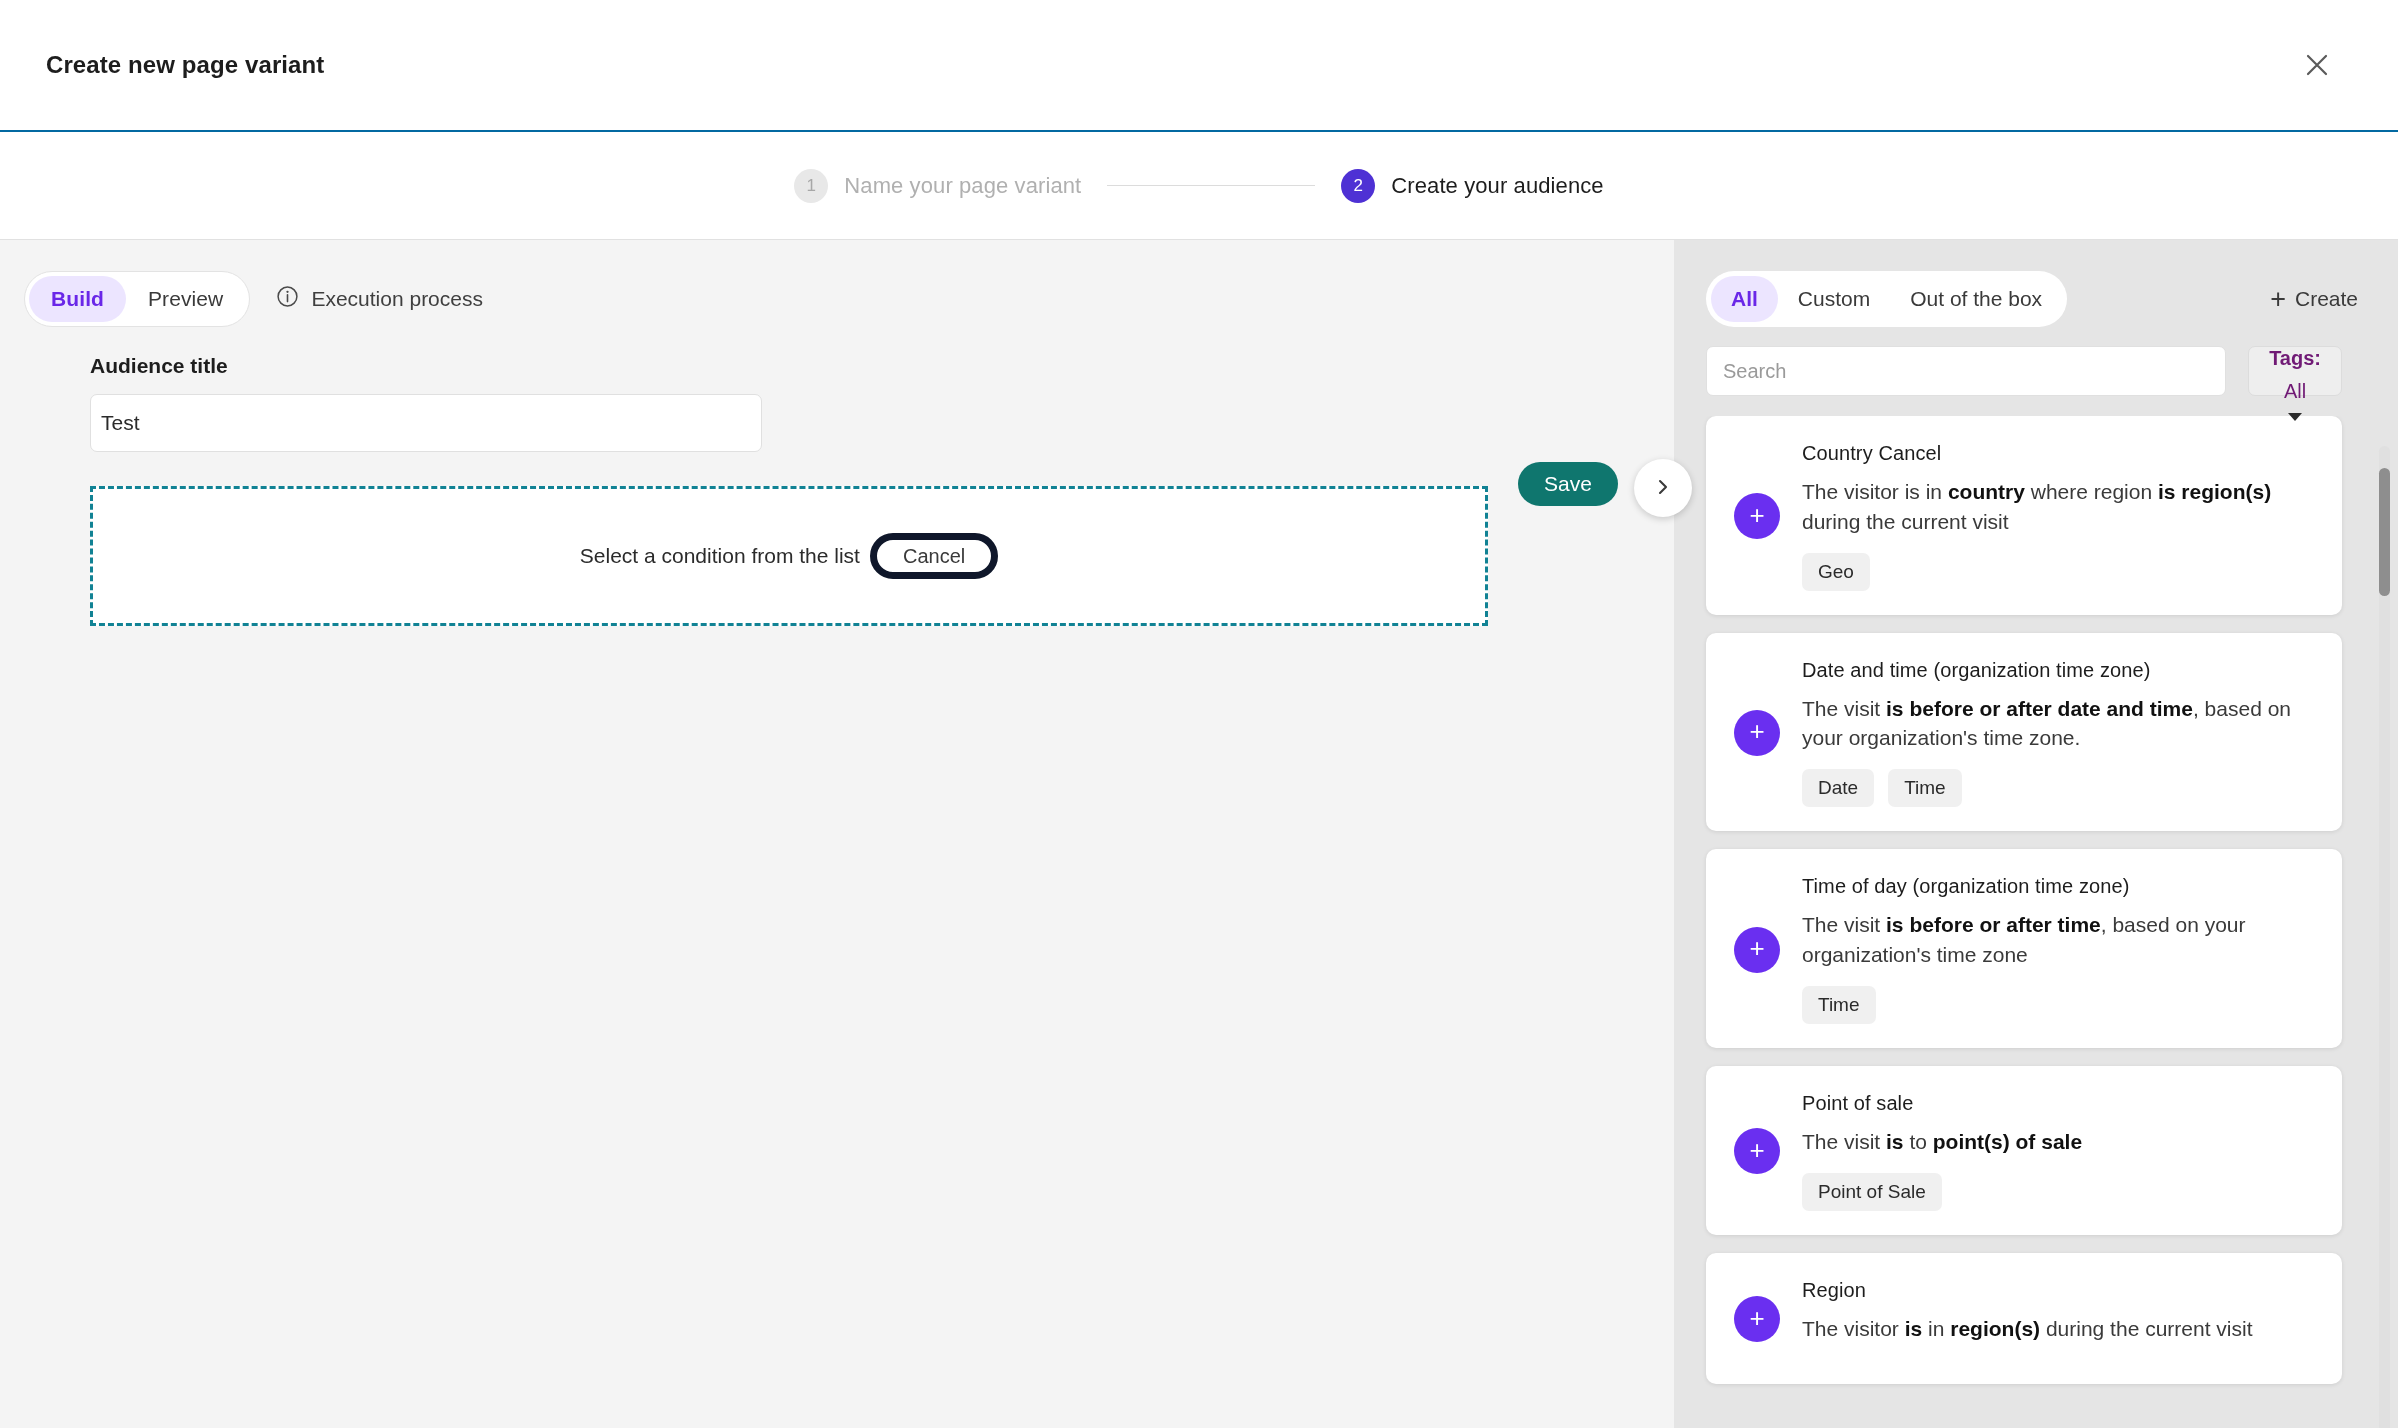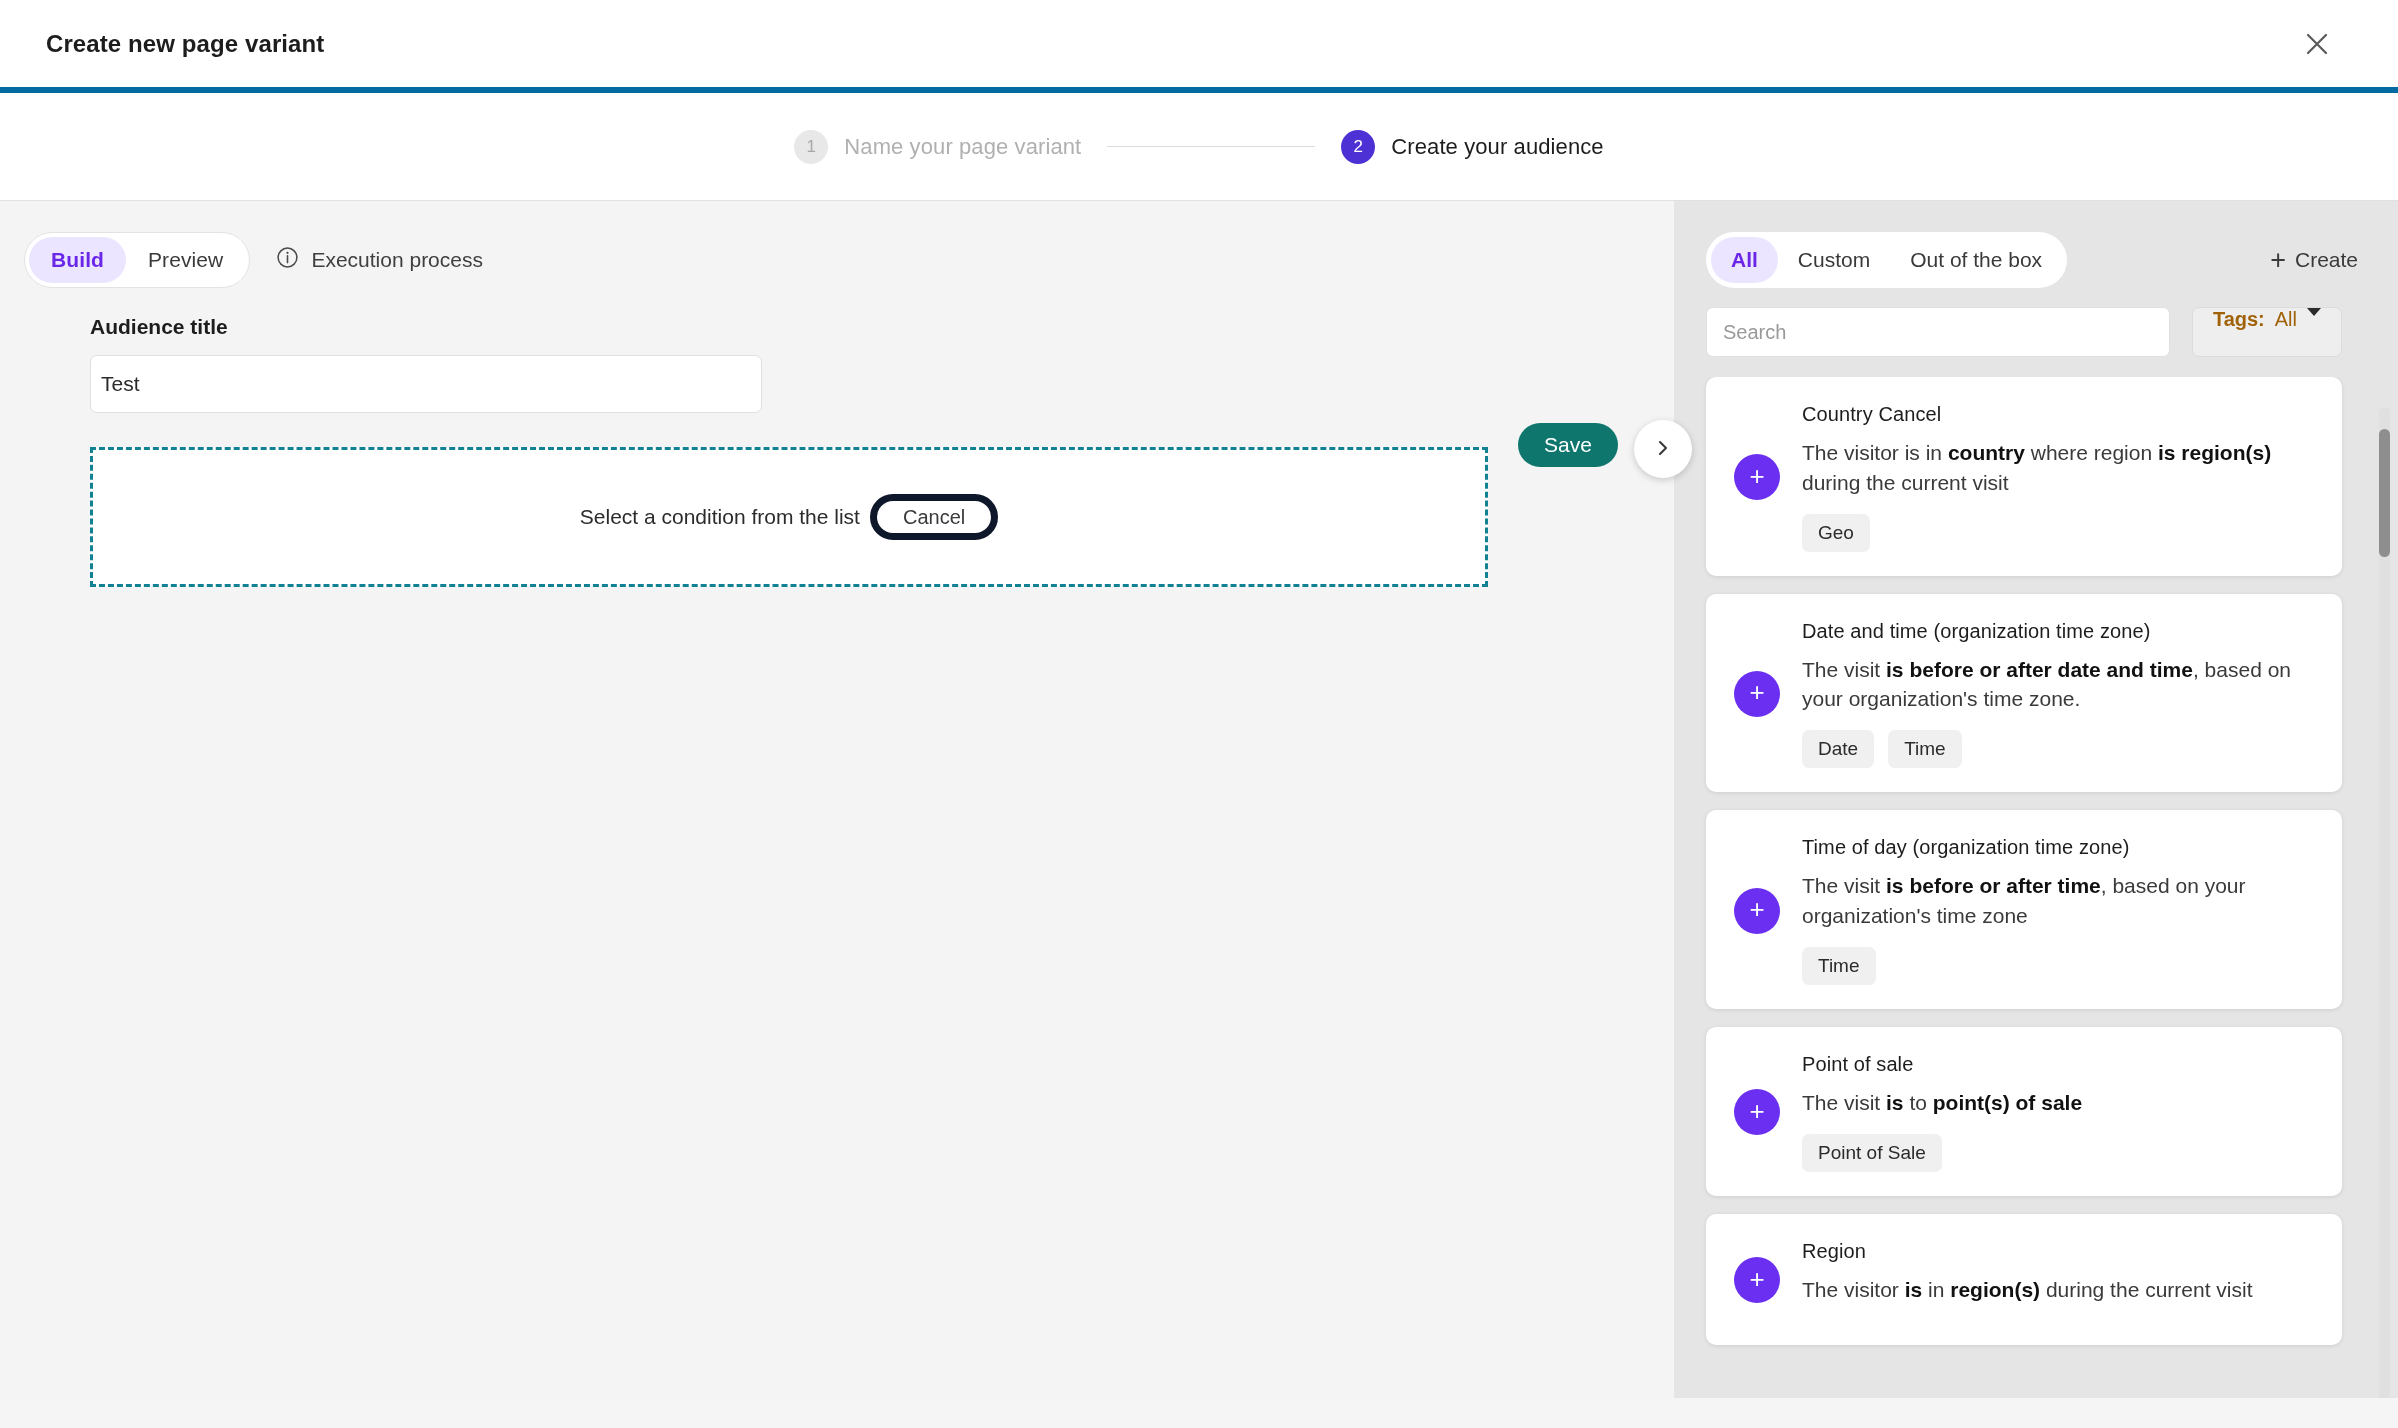--- a/index.html
+++ b/index.html
@@ -9,23 +9,23 @@
     height: 1428px;
     overflow: hidden;
     background: #f5f5f5;
     font-family: "Liberation Sans", sans-serif;
     color: #2b2b2b;
     -webkit-font-smoothing: antialiased;
   }
 
   
   .modal-header {
-    height: 93px;
+    height: 132px;
     background: #ffffff;
-    border-bottom: 6px solid #0369a1;
+    border-bottom: 2px solid #0369a1;
     display: flex;
     align-items: center;
     justify-content: space-between;
     padding: 0 58px 0 46px;
   }
   .modal-title {
     font-size: 24px;
     font-weight: bold;
     color: #1d1d1d;
     letter-spacing: .1px;
@@ -183,22 +183,22 @@
     flex: 1; height: 50px;
     border: 1px solid #e0e0e0; border-radius: 7px;
     background: #ffffff; font-family: Liberation Sans, sans-serif; font-size: 20px;
     padding: 0 16px; outline: none; color: #2b2b2b;
   }
   .search-input::placeholder { color: #9a9a9a; }
   .tags-btn {
     height: 50px; padding: 0 20px;
     border: 1px solid #dcdcdc; border-radius: 7px;
     background: #eeeeee; cursor: pointer;
-    display: inline-flex; align-items: flex-start; gap: 10px;
-    font-family: inherit; font-size: 20px; color: #a16207;
+    display: inline-flex; align-items: center; gap: 10px;
+    font-family: inherit; font-size: 20px; color: #701a75; flex-direction: column;
   }
   .tags-btn b { font-weight: bold; }
   .caret {
     width: 0; height: 0;
     border-left: 7px solid transparent;
     border-right: 7px solid transparent;
     border-top: 8px solid #2b2b2b;
   }
 
   .cards-scroll {

